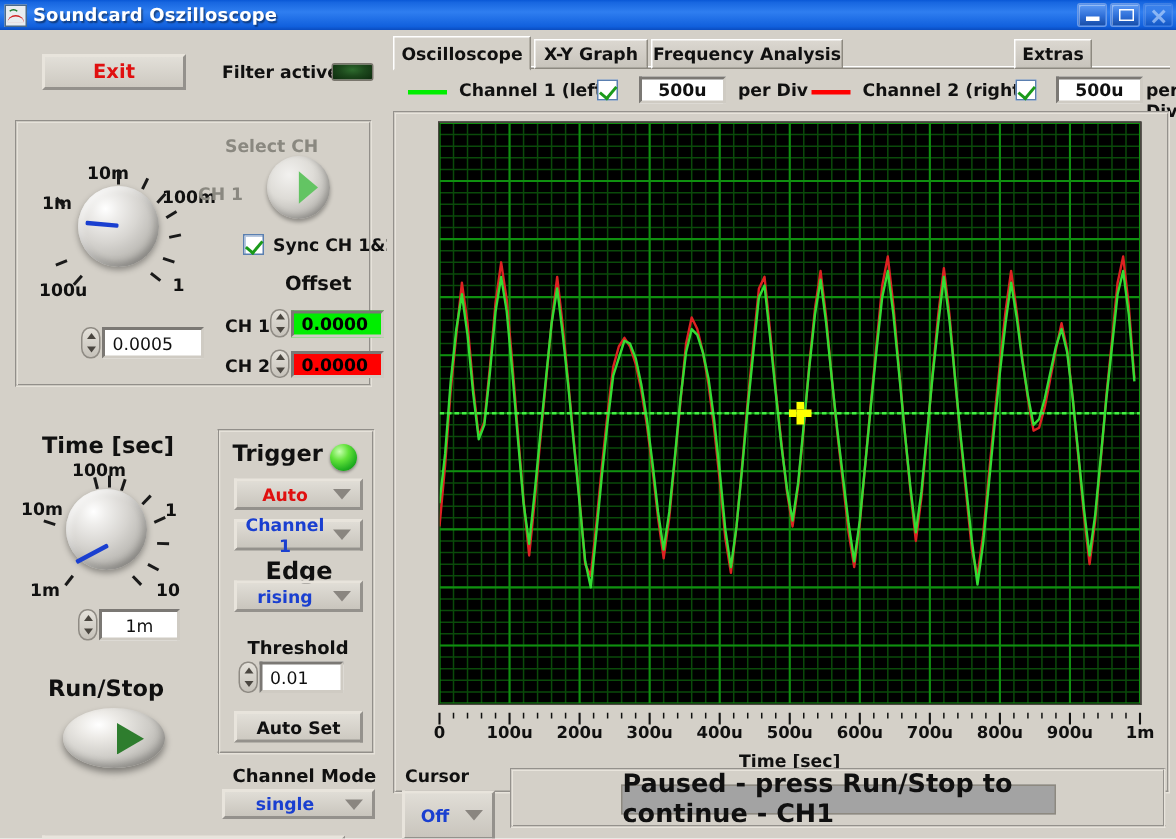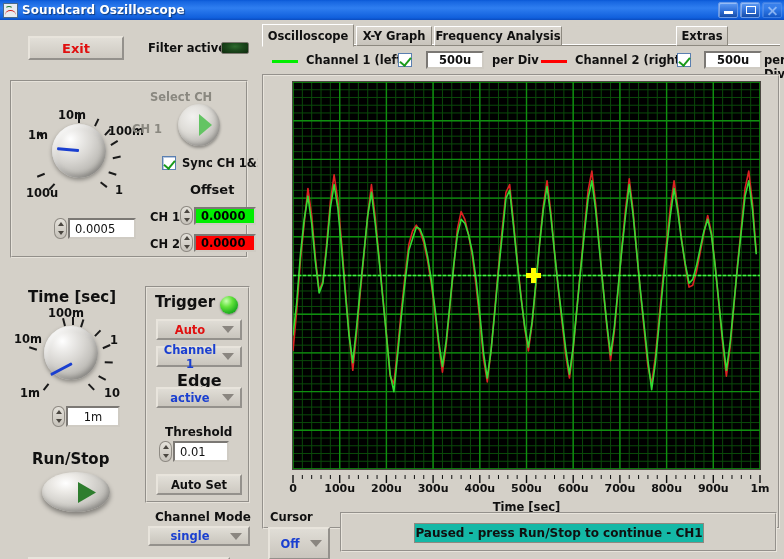--- a/index.html
+++ b/index.html
@@ -291,22 +291,22 @@
   #bottombar { position: absolute; left: 4px; top: 488px; width: 518px; height: 48px; }
   #cursor-lbl { position: absolute; left: 8px; top: 2px; font-size: 11.5px; font-weight: bold; color: #101010; }
   #cursor-combo { position: absolute; left: 6px; top: 19px; width: 62px; height: 33px; }
   #cursor-combo .ctext { color: #1a3fd0; }
   #status-panel {
     position: absolute; left: 78px; top: 4px; width: 437px; height: 40px;
     background: #d4d0c8; border: 2px groove #e8e4dc;
   }
   #status-text {
     position: absolute; left: 72px; top: 9px; width: 290px; height: 20px;
-    background: #14b8a6; border: 1px solid #8d8980;
-    font-size: 12px; font-weight: bold; color: #101010;
+    background: #a3a3a3; border: 1px solid #8d8980;
+    font-size: 17px; font-weight: bold; color: #101010;
     display: flex; align-items: center; justify-content: center;
   }
 </style>
 </head>
 <body>
 
 <div id="app">
 
   <div id="titlebar">
     <div class="tb-icon"></div>
@@ -429,21 +429,21 @@
         <span class="carrow"></span>
       </div>
 
       <div class="combo" style="left:9px; top:58px; width:86px; height:21px;">
         <span class="ctext" style="color:#1a3fd0">Channel 1</span>
         <span class="carrow"></span>
       </div>
 
       <div id="edge-lbl">Edge</div>
       <div class="combo" style="left:9px; top:99px; width:86px; height:21px;">
-        <span class="ctext" style="color:#1a3fd0">active</span>
+        <span class="ctext" style="color:#1a3fd0">rising</span>
         <span class="carrow"></span>
       </div>
 
       <div id="thresh-lbl">Threshold</div>
       <div class="spin" style="left:12px; top:153px;">
         <i class="up"></i>
           <i class="down"></i>
       </div>
       <div class="numbox" style="left:26px; top:153px; width:56px; height:21px;">0.01</div>
 

